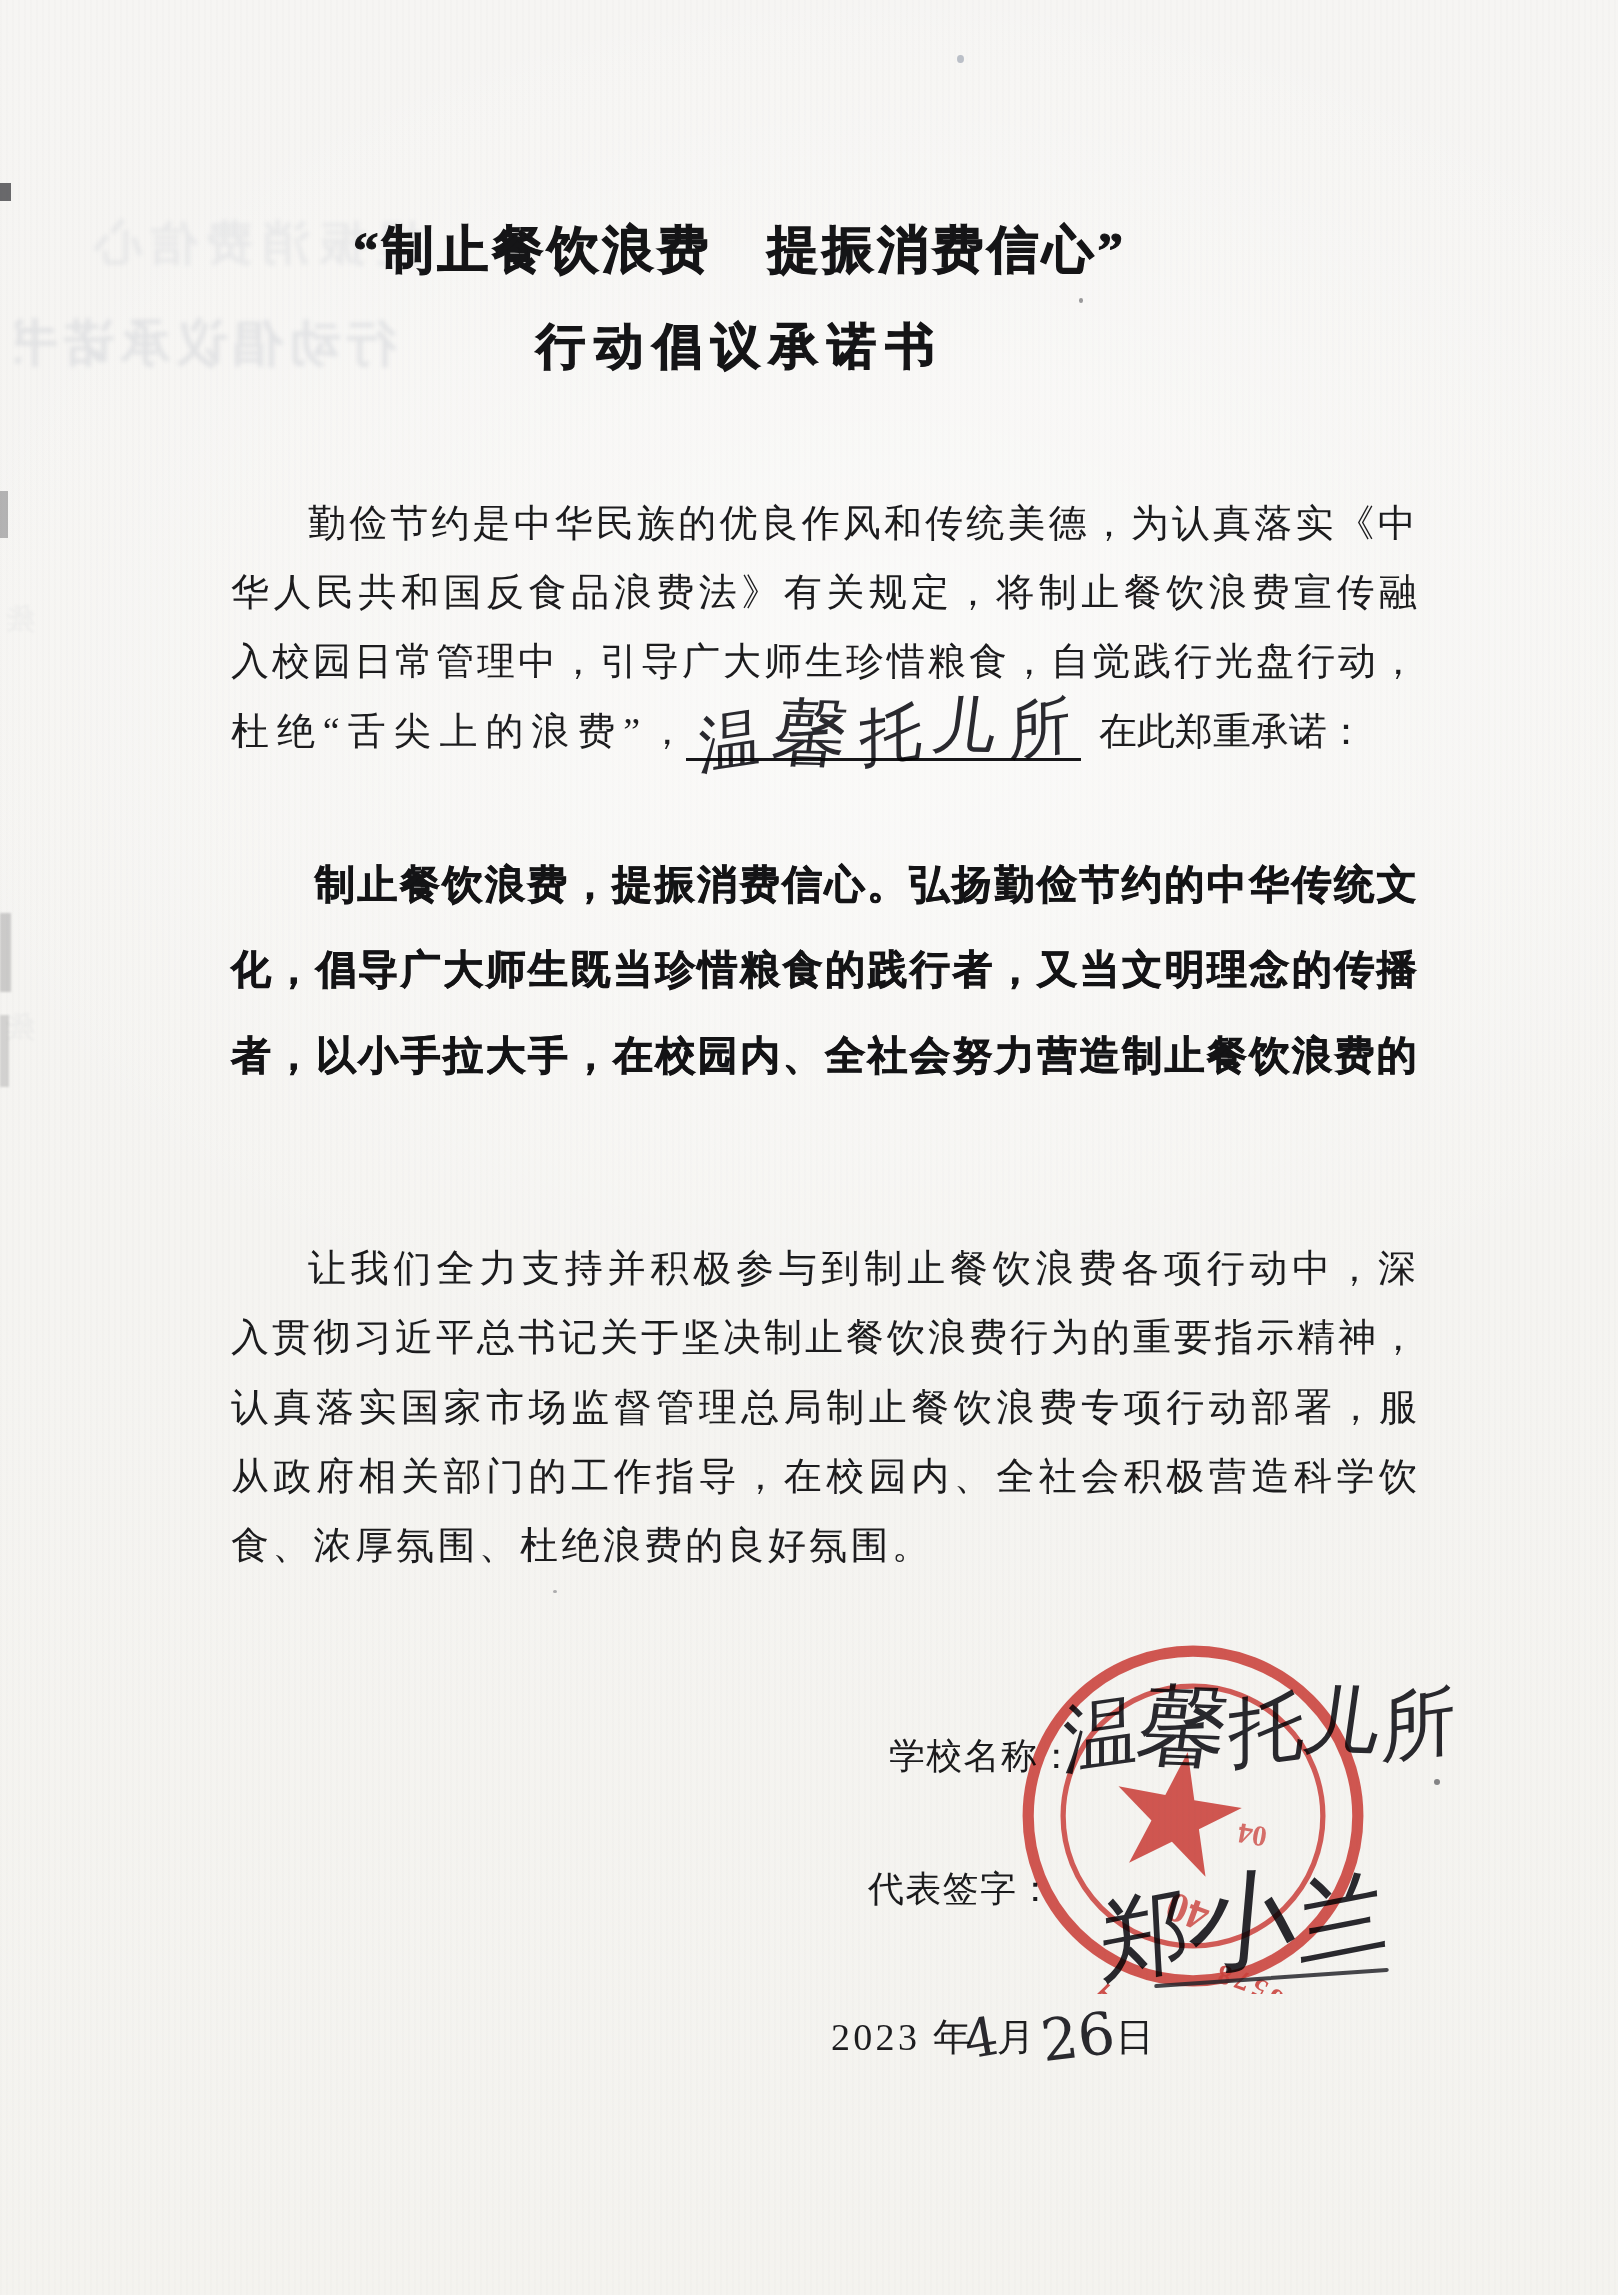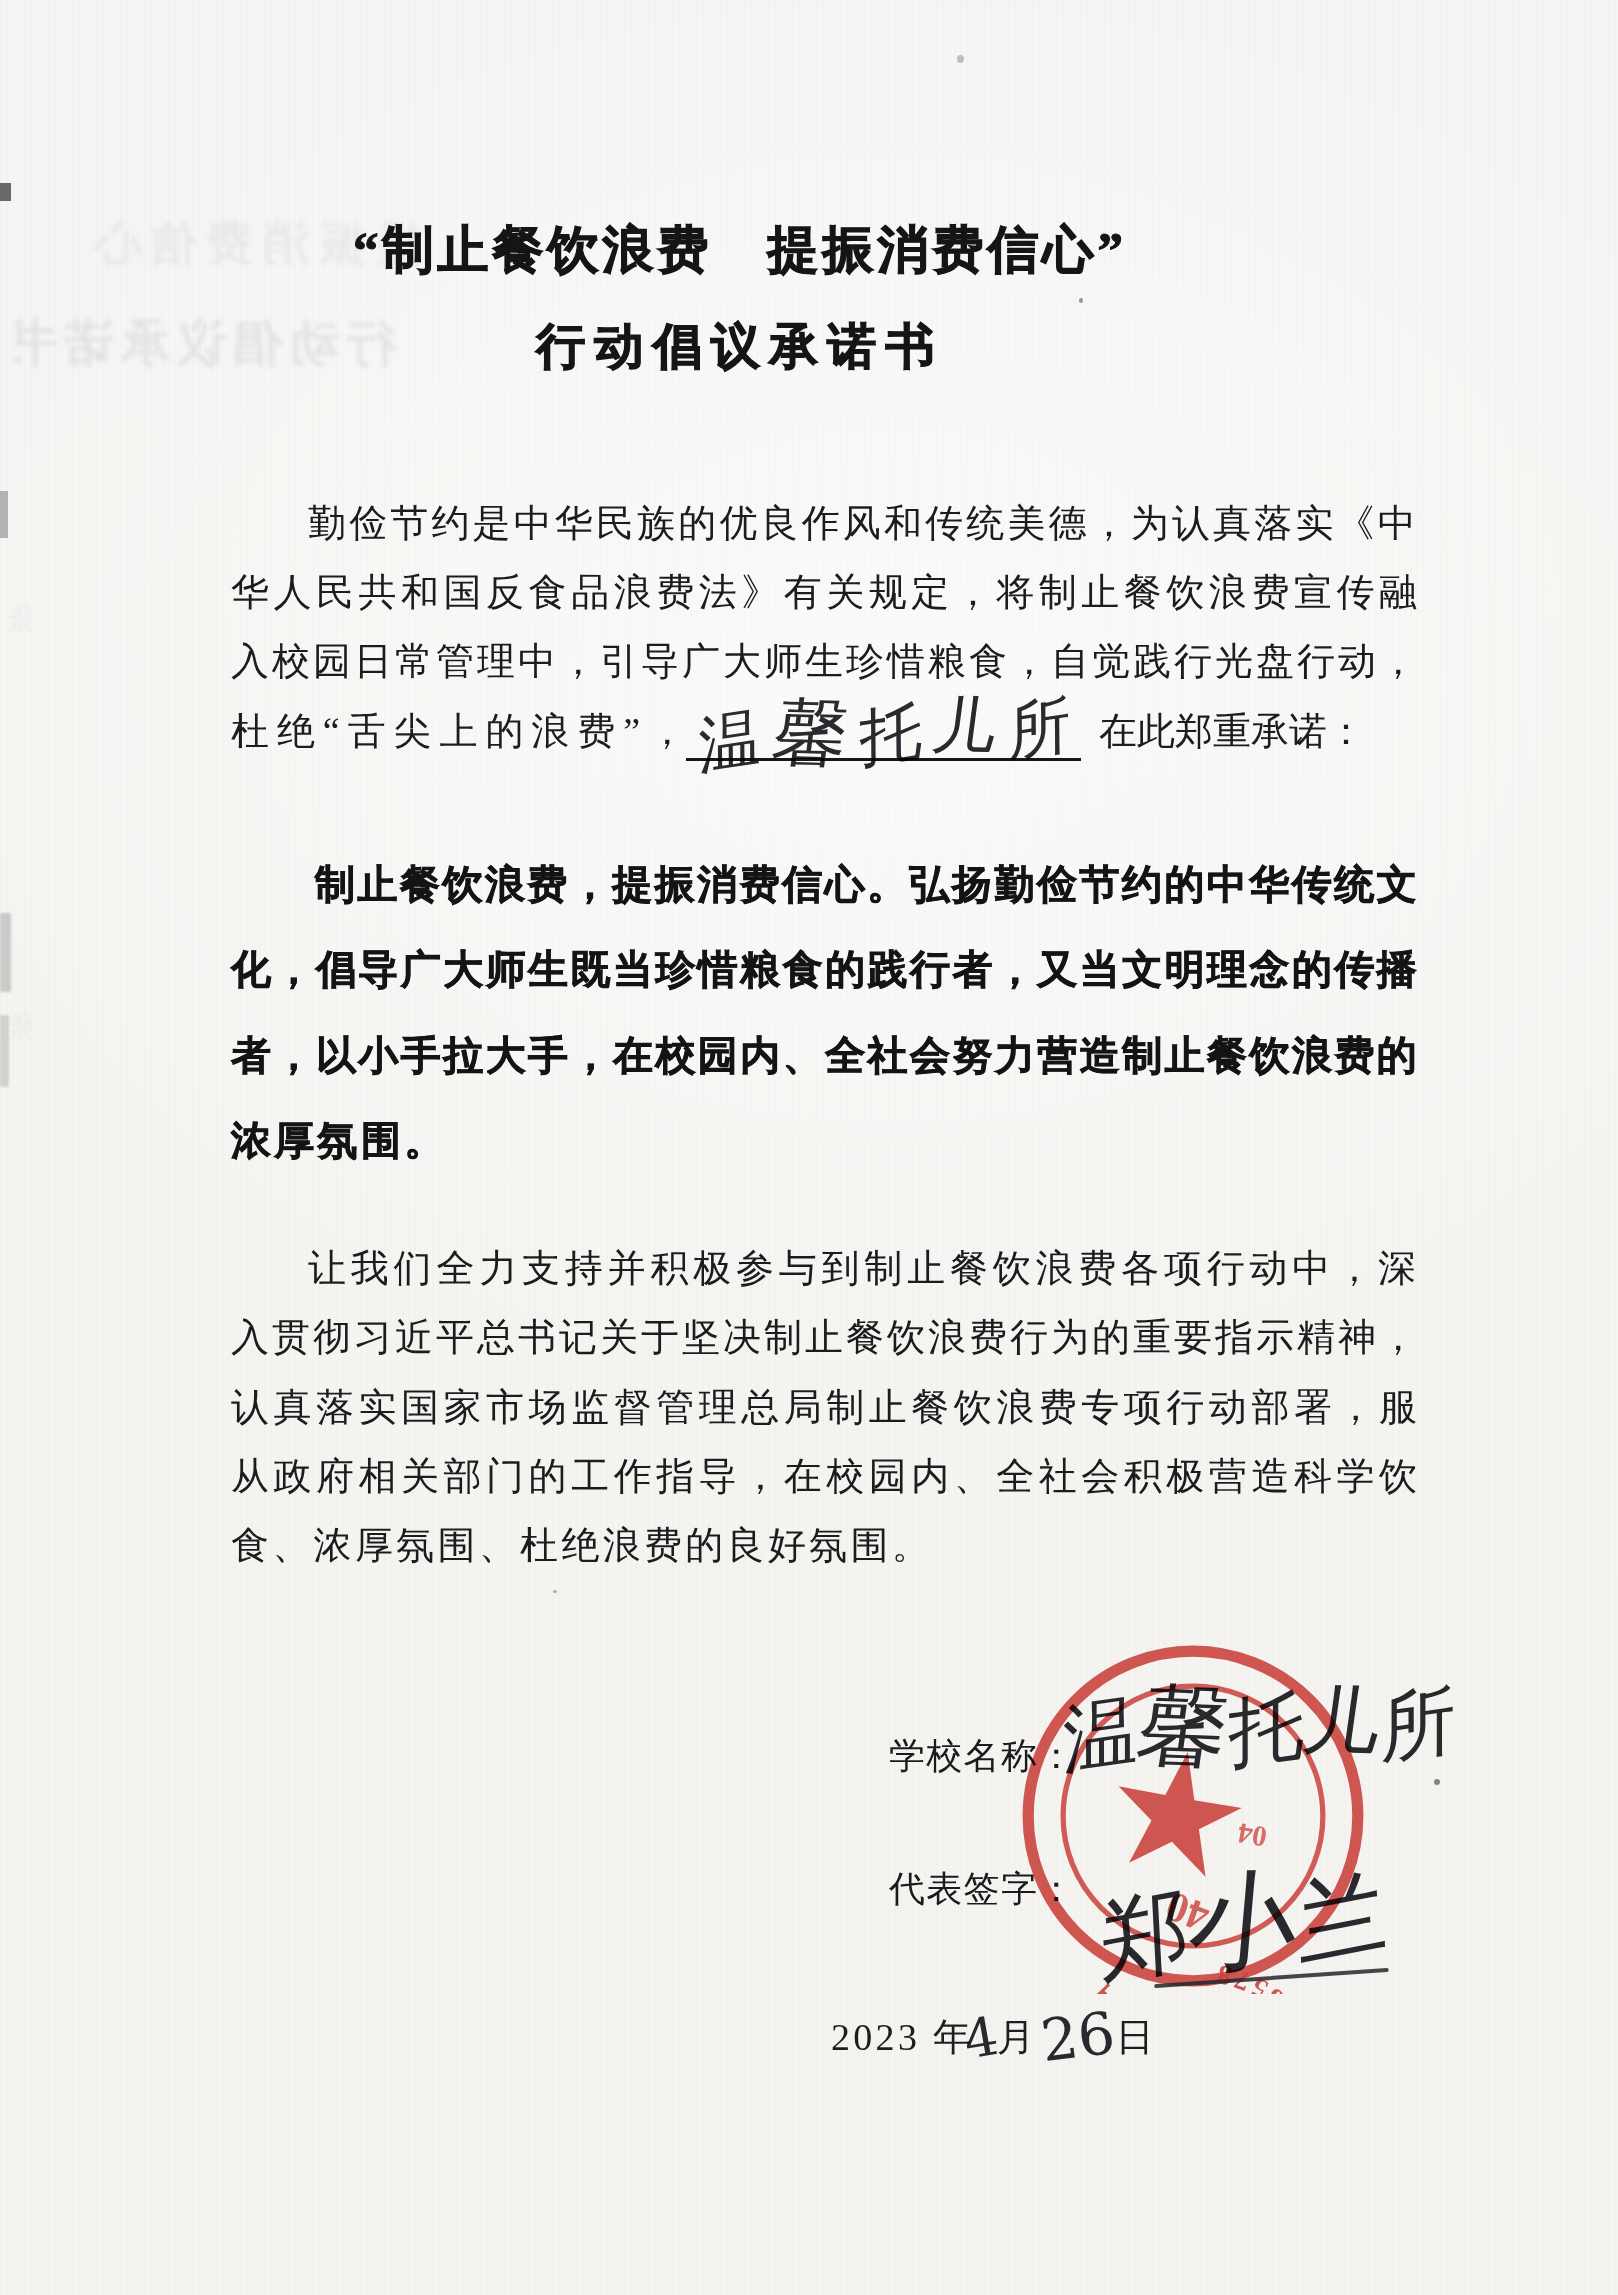--- a/index.html
+++ b/index.html
@@ -68,21 +68,21 @@
     left:1099px;top:1870px;width:277px;font-size:91px;line-height:112px;
     transform:rotate(-5deg);z-index:6;
   }
   .sig-underline{
     left:1154px;top:1976px;width:235px;height:4px;background:#26262c;
     transform:rotate(-4deg);border-radius:2px;z-index:6;opacity:.85;
   }
   
   .sig-label{font-size:36px;letter-spacing:1.3px;color:#1b1b1d;white-space:nowrap;}
   .school-label{left:889px;top:1732px;}
-  .rep-label{left:889px;top:1865px;}
+  .rep-label{left:868px;top:1865px;}
   
   .date-row{
     left:831px;top:2004px;height:66px;
     display:flex;align-items:center;font-size:38px;letter-spacing:3.3px;
     white-space:nowrap;
   }
   .date-hand{font-family:"DejaVu Serif",serif;color:#2a2a30;mix-blend-mode:multiply;}
   .hand-month{font-size:53px;transform:rotate(-10deg);margin:0 -4px 0 -10.5px;}
   .hand-day{font-size:58px;transform:rotate(-7deg);margin:0 1.3px 0 2.6px;letter-spacing:0;}
   
@@ -330,21 +330,20 @@
       <span>营</span>
       <span>造</span>
       <span>制</span>
       <span>止</span>
       <span>餐</span>
       <span>饮</span>
       <span>浪</span>
       <span>费</span>
       <span>的</span>
     </div>
-  <div class="abs line bold plain-end" style="top:1113px;">浓厚氛围。</div>
 
   <div class="abs line l-ind spread" style="top:1241px;">
       <span>让</span>
       <span>我</span>
       <span>们</span>
       <span>全</span>
       <span>力</span>
       <span>支</span>
       <span>持</span>
       <span>并</span>

